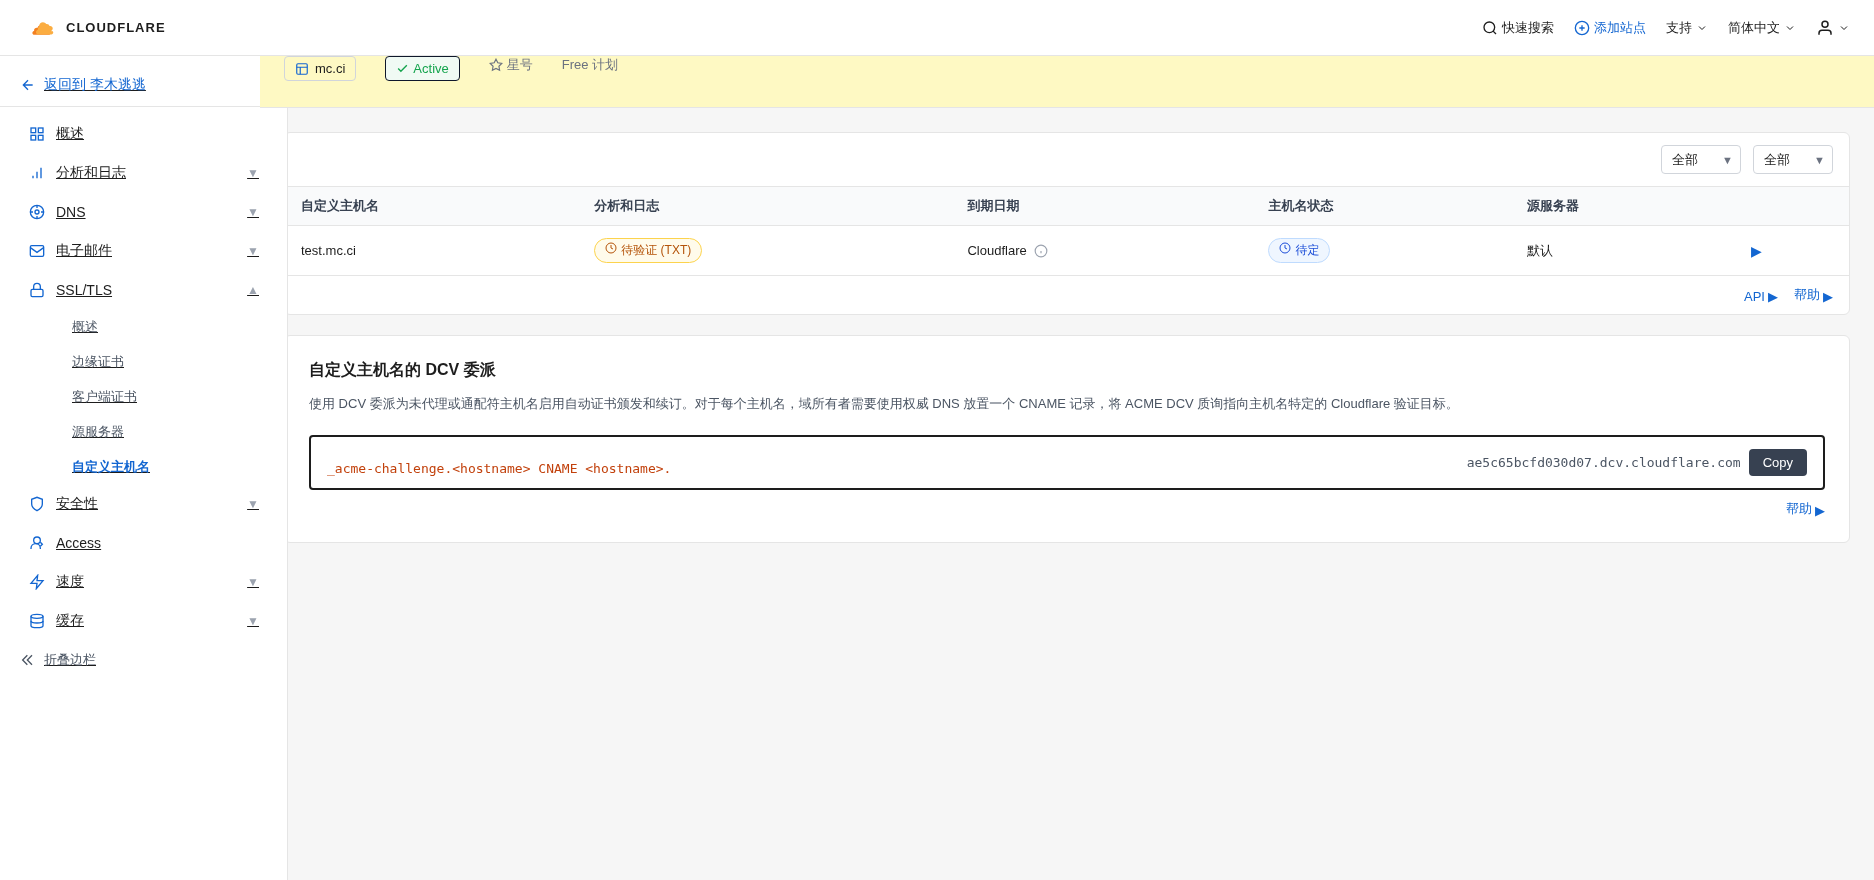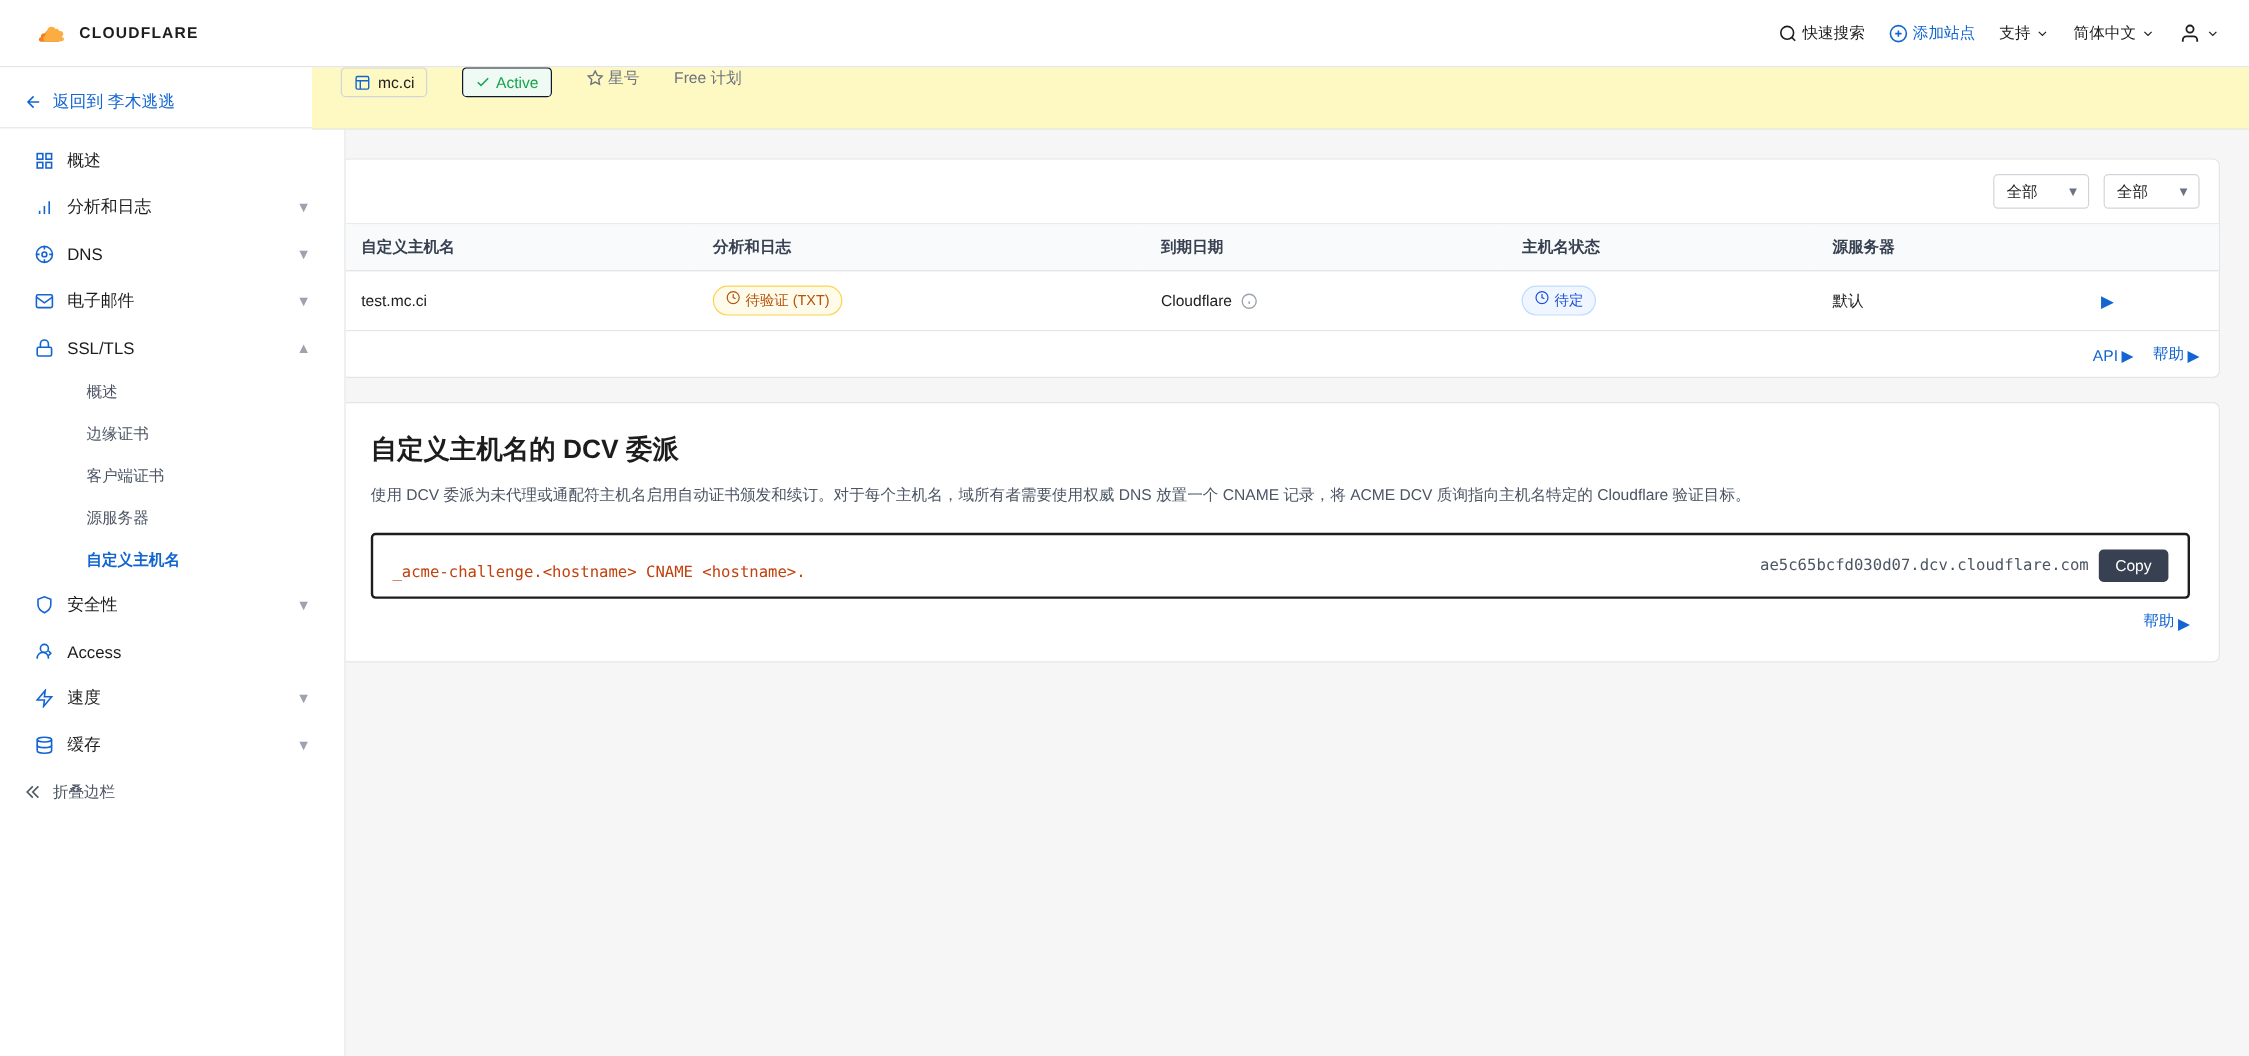--- a/index.html
+++ b/index.html
@@ -37,20 +37,21 @@
     .plan-chip { color: #6b7280; font-size: 13px; }
 
     
     .layout { display: flex; margin-top: 108px; }
 
     
     .sidebar {
       width: 288px; background: #fff; border-right: 1px solid #e5e5e5;
       position: fixed; top: 56px; left: 0; bottom: 0; overflow-y: auto;
       padding-top: 8px;
+      text-decoration: underline;
     }
     .sidebar-back {
       display: flex; align-items: center; gap: 8px; padding: 12px 20px;
       color: #1366d1; cursor: pointer; font-size: 14px; font-weight: 500;
       border-bottom: 1px solid #e5e5e5; margin-bottom: 8px;
     }
     .sidebar-item {
       display: flex; align-items: center; gap: 10px; padding: 10px 20px;
       cursor: pointer; color: #1d1d1d; font-size: 14px; border-radius: 4px; margin: 1px 8px;
     }
@@ -99,21 +100,21 @@
       padding: 3px 10px; border-radius: 20px; font-size: 12px; font-weight: 500;
     }
     .badge-pending { background: #fffbeb; color: #b45309; border: 1px solid #fcd34d; }
     .badge-waiting { background: #eff6ff; color: #1d4ed8; border: 1px solid #bfdbfe; }
 
     .card-footer { display: flex; justify-content: flex-end; gap: 16px; padding: 10px 16px; border-top: 1px solid #e5e5e5; }
     .link-btn { color: #1366d1; font-size: 13px; cursor: pointer; display: flex; align-items: flex-end; gap: 3px; background: none; border: none; }
 
     
     .dcv-card { background: #fff; border: 1px solid #e5e5e5; border-radius: 6px; padding: 24px; margin-bottom: 20px; }
-    .dcv-title { font-size: 22px; font-weight: 700; color: #1d1d1d; margin-bottom: 12px; }
+    .dcv-title { font-size: 16px; font-weight: 700; color: #1d1d1d; margin-bottom: 12px; }
     .dcv-desc { font-size: 13px; color: #4b5563; line-height: 1.7; margin-bottom: 20px; }
     .dcv-code-box {
       border: 2px solid #1d1d1d; border-radius: 4px; padding: 12px 16px;
       display: flex; align-items: center; gap: 8px; background: #fff;
       font-family: monospace; font-size: 13px;
     }
     .dcv-code { color: #c2410c; flex: 1; margin-top: 12px; }
     .dcv-value { color: #4b5563; }
     .copy-btn {
       background: #374151; color: #fff; border: none; border-radius: 4px;

